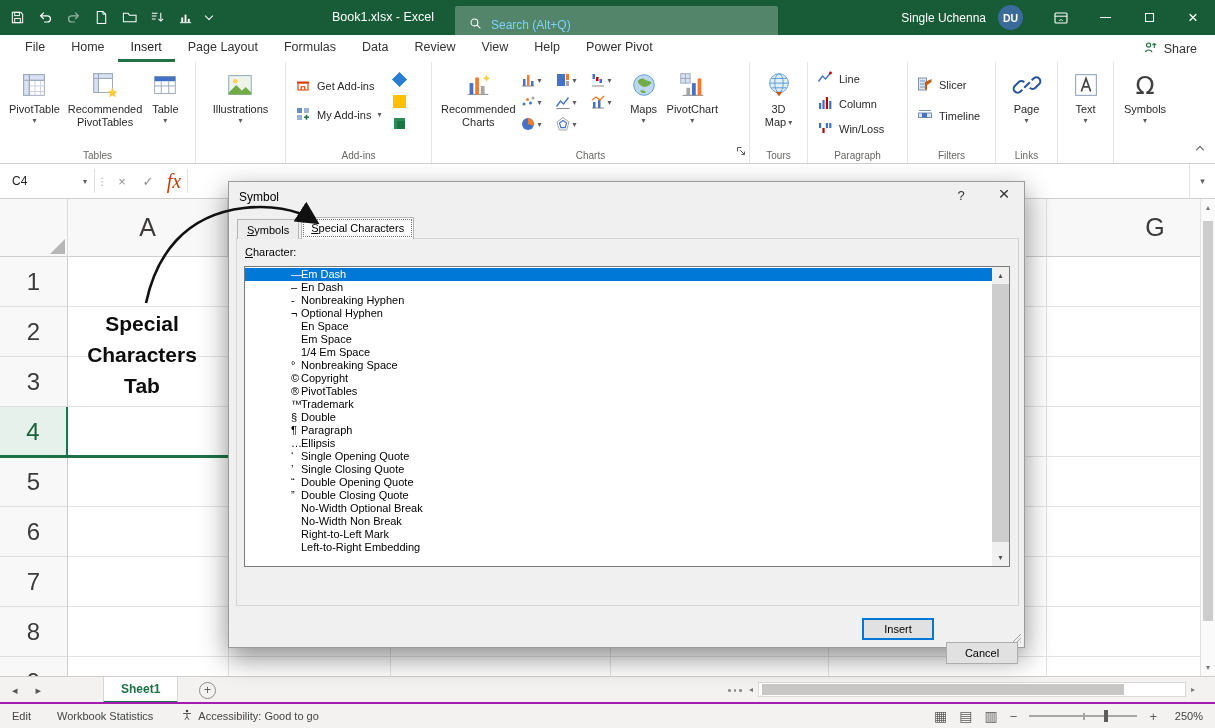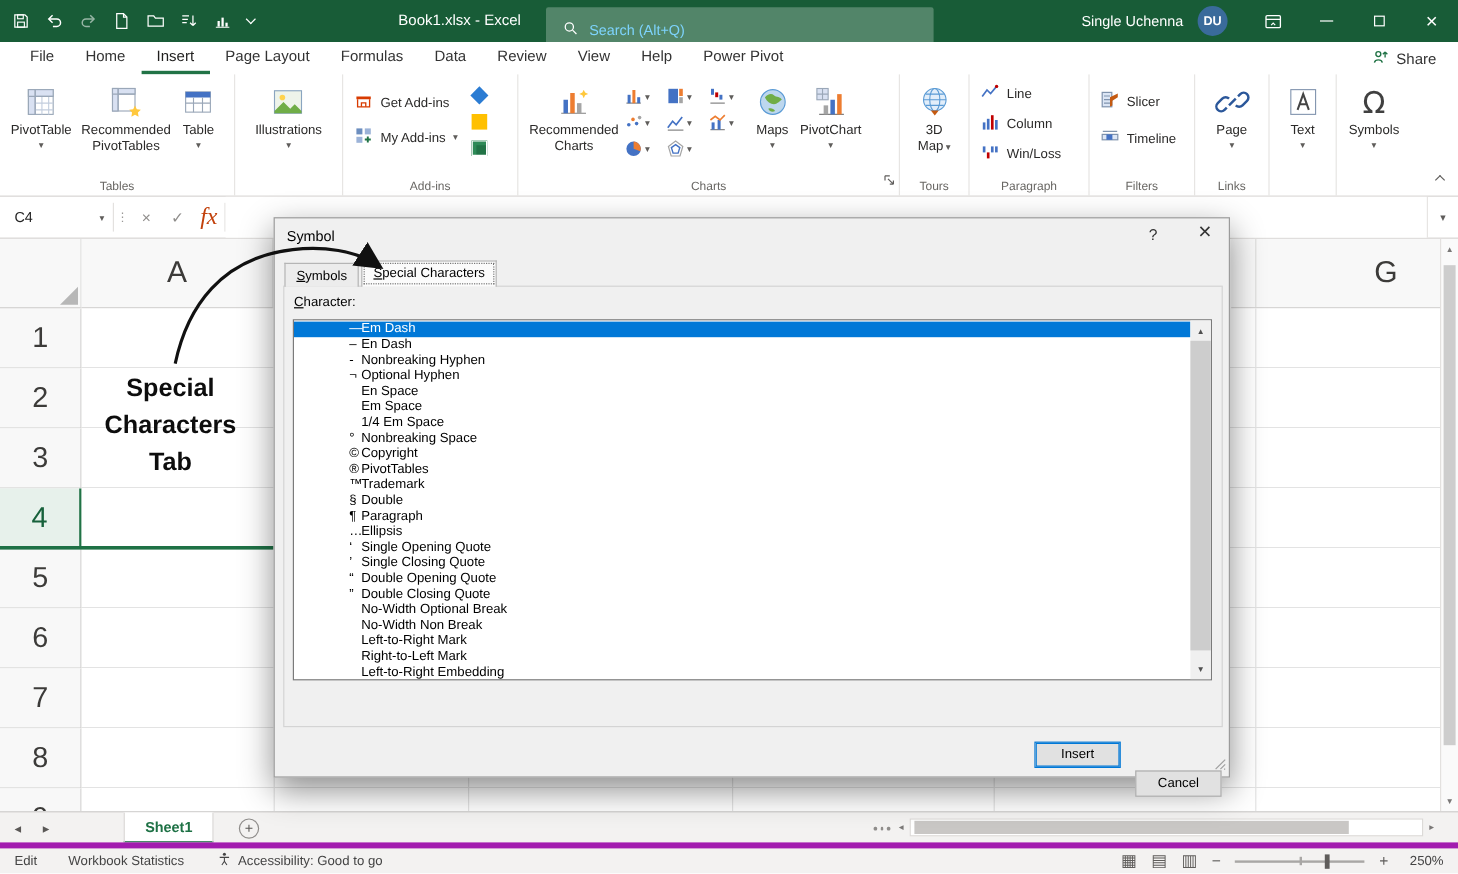--- a/index.html
+++ b/index.html
@@ -110,21 +110,21 @@
   .sheettab { position:absolute; left:103px; top:0; height:26px; padding:0 17px; background:#fff; border-left:1px solid #d8d6d4; border-right:1px solid #d8d6d4; border-bottom:2.5px solid #1e7145; color:#1e7145; font-weight:bold; font-size:12px; display:flex; align-items:center; }
   .addsheet { position:absolute; left:199px; top:4.5px; width:17px; height:17px; border:1px solid #8f8d8b; border-radius:50%; color:#5a5856; display:flex; align-items:center; justify-content:center; font-size:12px; line-height:12px; }
   .hdots { position:absolute; left:728px; top:12px; display:flex; gap:3px; }
   .hdots i { width:2.5px; height:2.5px; border-radius:50%; background:#8f8d8b; }
   .hsb { position:absolute; left:744px; right:15px; top:4px; height:17px; display:flex; align-items:center; }
   .hsb-arrow { width:14px; text-align:center; color:#7a7877; font-size:8px; }
   .hsb-track { flex:1; height:15px; background:#fff; border:1px solid #dcdad8; position:relative; }
   .hsb-thumb { position:absolute; left:3px; top:1px; bottom:1px; width:85%; background:#c9c7c5; }
 
   
-  .sbar { position:absolute; top:702px; left:0; right:0; height:26px; background:#f3f2f1; border-top:5px solid #a21caf; display:flex; align-items:center; font-size:11px; color:#444; }
+  .sbar { position:absolute; top:702px; left:0; right:0; height:26px; background:#f3f2f1; border-top:2px solid #a21caf; display:flex; align-items:center; font-size:11px; color:#444; }
   .sb-mode { margin-left:12px; }
   .sb-stats { margin-left:26px; }
   .sb-acc { margin-left:28px; display:flex; align-items:center; gap:5px; }
   .sb-right { margin-left:auto; margin-right:12px; display:flex; align-items:center; gap:12px; }
   .viewic { font-size:14px; color:#5f5d5b; font-family:"DejaVu Sans", sans-serif; }
   .zoom-track { width:108px; height:2px; background:#a9a7a5; position:relative; }
   .zoom-notch { position:absolute; left:50%; top:-2.5px; width:1.5px; height:7px; background:#a9a7a5; }
   .zoom-thumb { position:absolute; left:69%; top:-5px; width:4px; height:12px; background:#5f5d5b; }
   .zoom-pct { width:34px; text-align:right; }
 </style>
@@ -734,24 +734,20 @@
           <span class="c">”</span>
           <span class="n">Double Closing Quote</span>
         </div>
           <div class="char-row">
           <span class="c"></span>
           <span class="n">No-Width Optional Break</span>
         </div>
           <div class="char-row">
           <span class="c"></span>
           <span class="n">No-Width Non Break</span>
-        </div>
-          <div class="char-row">
-          <span class="c"></span>
-          <span class="n">Left-to-Right Mark</span>
         </div>
           <div class="char-row">
           <span class="c"></span>
           <span class="n">Right-to-Left Mark</span>
         </div>
           <div class="char-row">
           <span class="c"></span>
           <span class="n">Left-to-Right Embedding</span>
         </div>
         </div>

